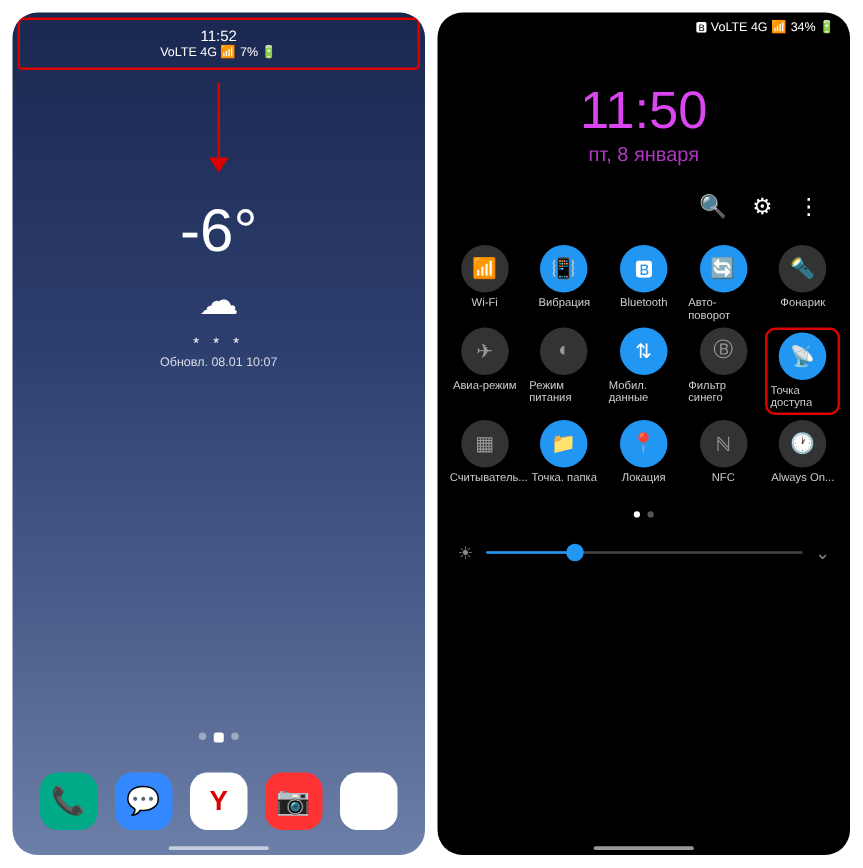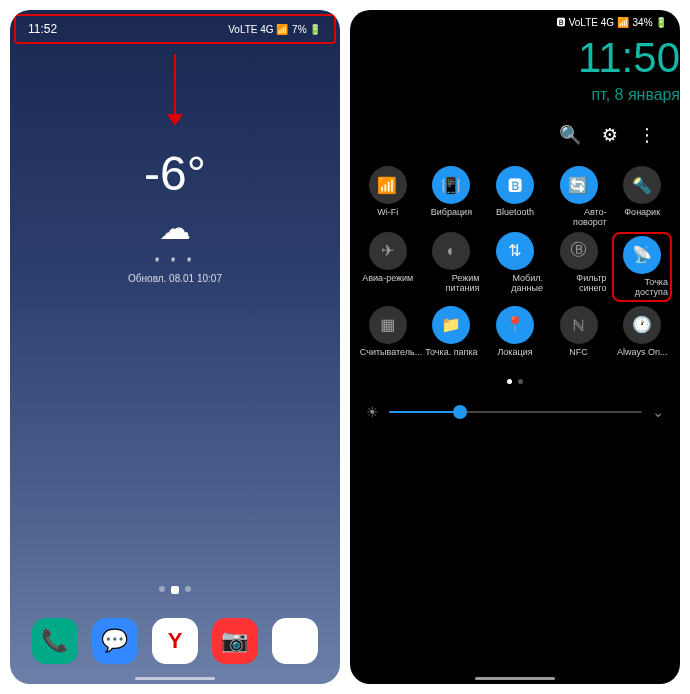--- a/index.html
+++ b/index.html
@@ -1,21 +1,21 @@
 <!DOCTYPE html>
 <html><head>
 <meta charset="utf-8">
 <style>
 * { margin: 0; padding: 0; box-sizing: border-box; font-family: -apple-system, sans-serif; }
 body { background: #fff; width: 690px; height: 694px; display: flex; gap: 10px; padding: 10px; }
 .phone { width: 330px; height: 674px; border-radius: 20px; overflow: hidden; position: relative; }
 .phone-left { background: linear-gradient(180deg, #1a2850 0%, #2d3f6e 40%, #4a5d8a 70%, #6b7fa8 100%); }
 .phone-right { background: #000; }
 .statusbar { display: flex; justify-content: space-between; align-items: center; padding: 6px 12px; font-size: 12px; color: #fff; }
-.statusbar-left { border: 2px solid #d00; border-radius: 4px; margin: 4px; }
+.statusbar-left { border: 2px solid #d00; border-radius: 4px; margin: 4px; flex-direction: column; }
 .status-icons { display: flex; gap: 3px; align-items: center; font-size: 10px; }
 .arrow-container { display: flex; flex-direction: column; align-items: center; margin-top: 10px; }
 .arrow-line { width: 2px; height: 60px; background: #d00; }
 .arrow-head { width: 0; height: 0; border-left: 8px solid transparent; border-right: 8px solid transparent; border-top: 12px solid #d00; }
 .weather { text-align: center; color: #fff; margin-top: 20px; }
 .temp { font-size: 48px; font-weight: 300; }
 .cloud-icon { font-size: 32px; margin: 8px 0; }
 .snow { font-size: 12px; letter-spacing: 4px; }
 .location { font-size: 12px; margin-top: 8px; }
 .updated { font-size: 10px; opacity: 0.8; margin-top: 4px; text-align: center; }
@@ -23,29 +23,29 @@
 .dot { width: 6px; height: 6px; border-radius: 50%; background: rgba(255,255,255,0.4); }
 .dot.active { background: #fff; width: 8px; height: 8px; border-radius: 2px; }
 .dock { position: absolute; bottom: 20px; left: 0; right: 0; display: flex; justify-content: space-around; padding: 0 15px; }
 .dock-icon { width: 46px; height: 46px; border-radius: 14px; display: flex; align-items: center; justify-content: center; font-size: 22px; color: #fff; }
 .ic-phone { background: #0a8; }
 .ic-msg { background: #38f; }
 .ic-y { background: #fff; color: #d00; font-weight: bold; }
 .ic-cam { background: #f33; }
 .ic-play { background: #fff; }
 .nav-bar { position: absolute; bottom: 4px; left: 50%; transform: translateX(-50%); width: 80px; height: 3px; background: rgba(255,255,255,0.6); border-radius: 2px; }
-.clock-big { text-align: right; color: #14b8a6; }
+.clock-big { text-align: center; color: #d946ef; margin-top: 30px; }
 .clock-time { font-size: 42px; font-weight: 400; }
 .clock-date { font-size: 16px; opacity: 0.8; margin-top: 4px; }
 .qs-actions { display: flex; justify-content: flex-end; gap: 20px; padding: 20px 24px 10px; color: #fff; font-size: 18px; }
 .qs-grid { display: grid; grid-template-columns: repeat(5, 1fr); gap: 4px; padding: 10px 8px; }
 .qs-tile { display: flex; flex-direction: column; align-items: center; gap: 4px; position: relative; }
 .qs-circle { width: 38px; height: 38px; border-radius: 50%; display: flex; align-items: center; justify-content: center; background: #333; color: #999; font-size: 16px; }
 .qs-circle.on { background: #2196f3; color: #fff; }
-.qs-label { font-size: 9px; color: #ccc; text-align: right; line-height: 1.1; max-width: 56px; }
+.qs-label { font-size: 9px; color: #ccc; text-align: left; line-height: 1.1; max-width: 56px; }
 .qs-highlight { border: 2px solid #d00; border-radius: 8px; padding: 2px; }
 .qs-pages { display: flex; justify-content: center; gap: 6px; margin-top: 12px; }
 .qs-dot { width: 5px; height: 5px; border-radius: 50%; background: #555; }
 .qs-dot.active { background: #fff; }
 .brightness { display: flex; align-items: center; padding: 20px 16px; gap: 10px; }
 .bright-icon { color: #888; font-size: 14px; }
 .slider { flex: 1; height: 2px; background: #444; position: relative; border-radius: 1px; }
 .slider-fill { position: absolute; left: 0; top: 0; height: 100%; width: 28%; background: #2196f3; border-radius: 1px; }
 .slider-thumb { position: absolute; left: 28%; top: 50%; transform: translate(-50%,-50%); width: 14px; height: 14px; background: #2196f3; border-radius: 50%; }
 .chevron { color: #888; font-size: 14px; }

